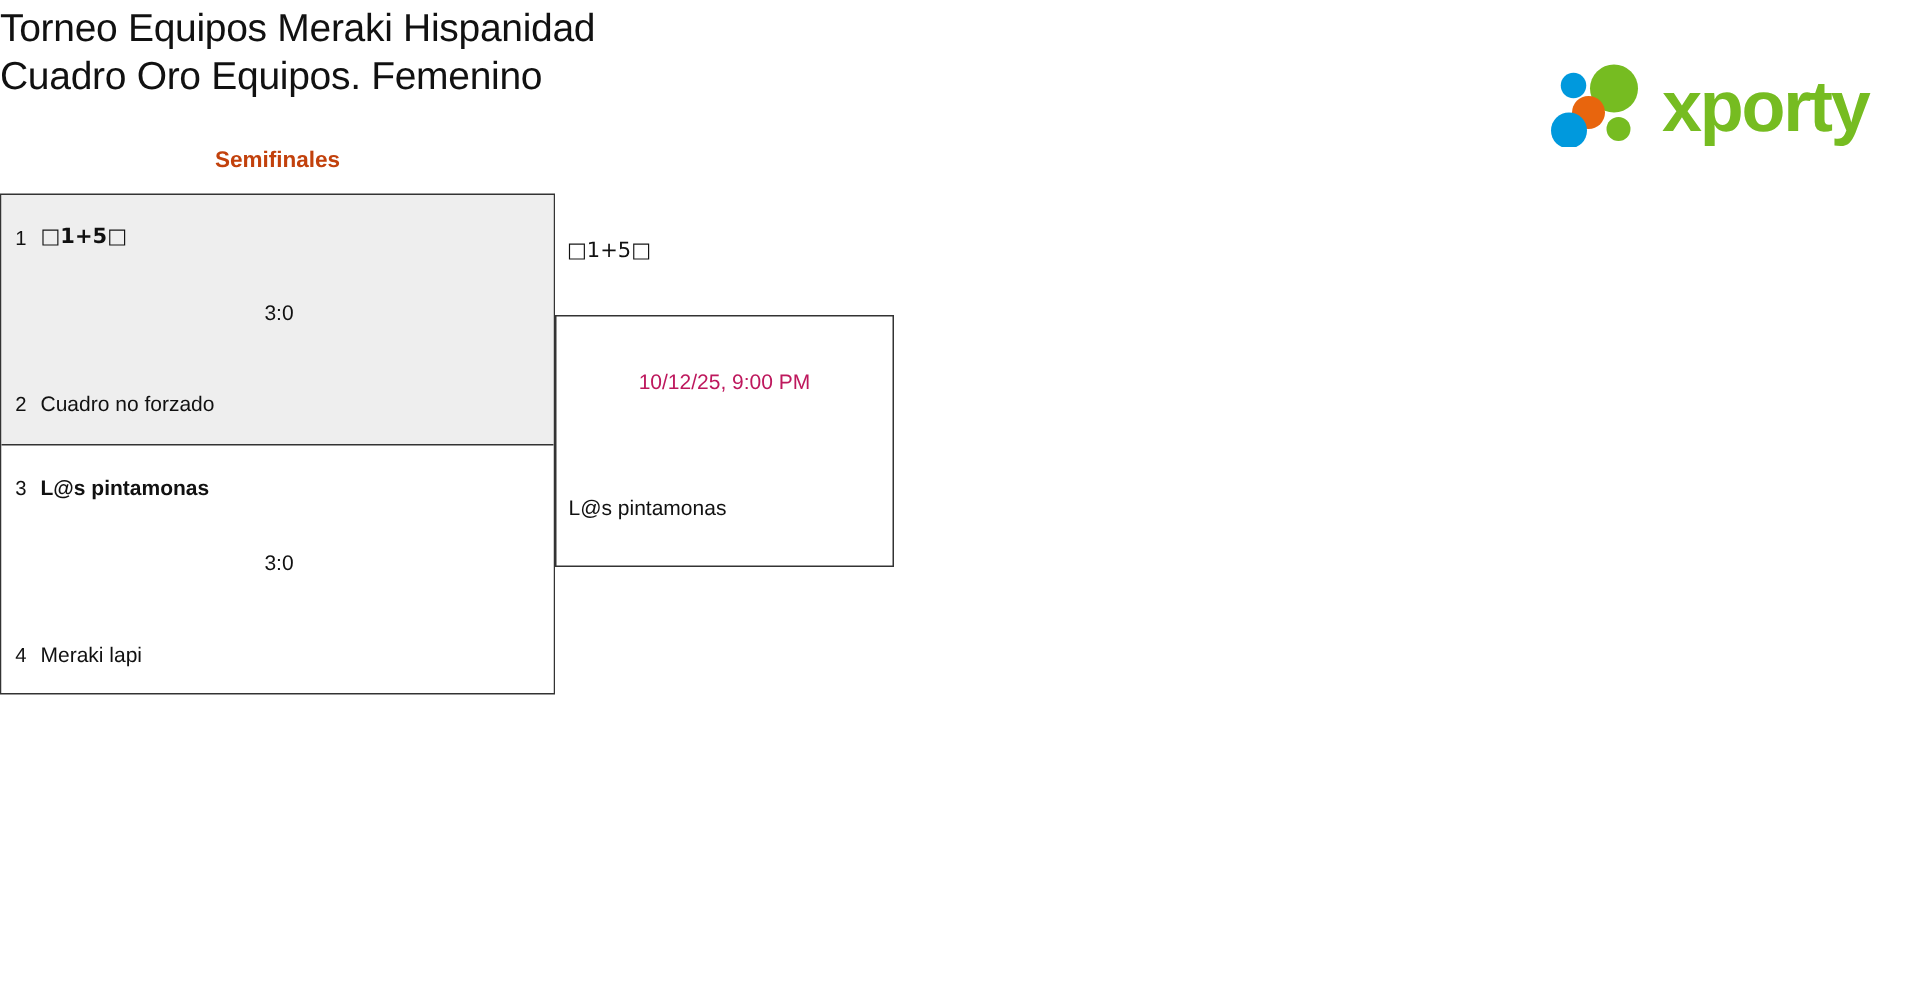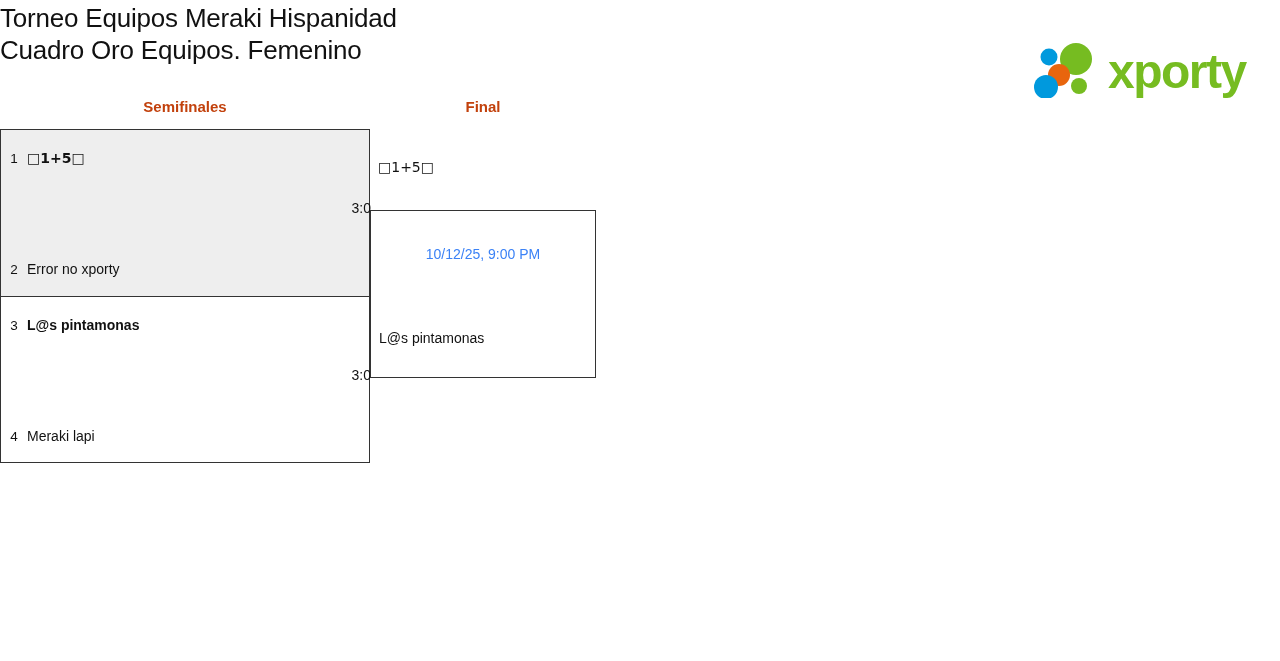--- a/index.html
+++ b/index.html
@@ -127,21 +127,21 @@
     color: #111111;
   }
 
   .team-name.winner { font-weight: 700; }
 
   .match-score {
     position: absolute;
     left: 0;
     top: 70px;
     width: 370px;
-    text-align: right;
+    text-align: center;
     font-size: 14px;
     color: #111111;
   }
 
   
   .final-col {
     position: absolute;
     left: 370px;
     top: 129px;
     width: 226px;
@@ -167,21 +167,21 @@
     background: #ffffff;
   }
 
   .final-date {
     position: absolute;
     left: 0;
     top: 35px;
     width: 100%;
     text-align: center;
     font-size: 14px;
-    color: #3b82f6;
+    color: #be185d;
     white-space: nowrap;
   }
 
   .final-team {
     position: absolute;
     left: 8px;
     top: 119px;
     font-size: 14px;
     color: #111111;
     white-space: nowrap;
@@ -210,33 +210,32 @@
         <circle cx="27" cy="33" r="11" fill="#e8650d"></circle>
         <circle cx="14" cy="45" r="12" fill="#0099dd"></circle>
         <circle cx="47" cy="44" r="8" fill="#76bc21"></circle>
       </svg>
       <span class="logo-word" style="color:#76bc21">xporty</span>
     </div>
 
   </div>
 
   <div class="round-label semis">Semifinales</div>
-  <div class="round-label final">Final</div>
 
   <div class="semis-col">
 
     <div class="match shaded">
       <div class="match-team top">
         <span class="seed">1</span>
         <span class="team-name winner tofu">□1+5□</span>
       </div>
       <div class="match-score">3:0</div>
       <div class="match-team bottom">
         <span class="seed">2</span>
-        <span class="team-name">Error no xporty</span>
+        <span class="team-name">Cuadro no forzado</span>
       </div>
     </div>
 
     <div class="match">
       <div class="match-team top">
         <span class="seed">3</span>
         <span class="team-name winner">L@s pintamonas</span>
       </div>
       <div class="match-score">3:0</div>
       <div class="match-team bottom">

